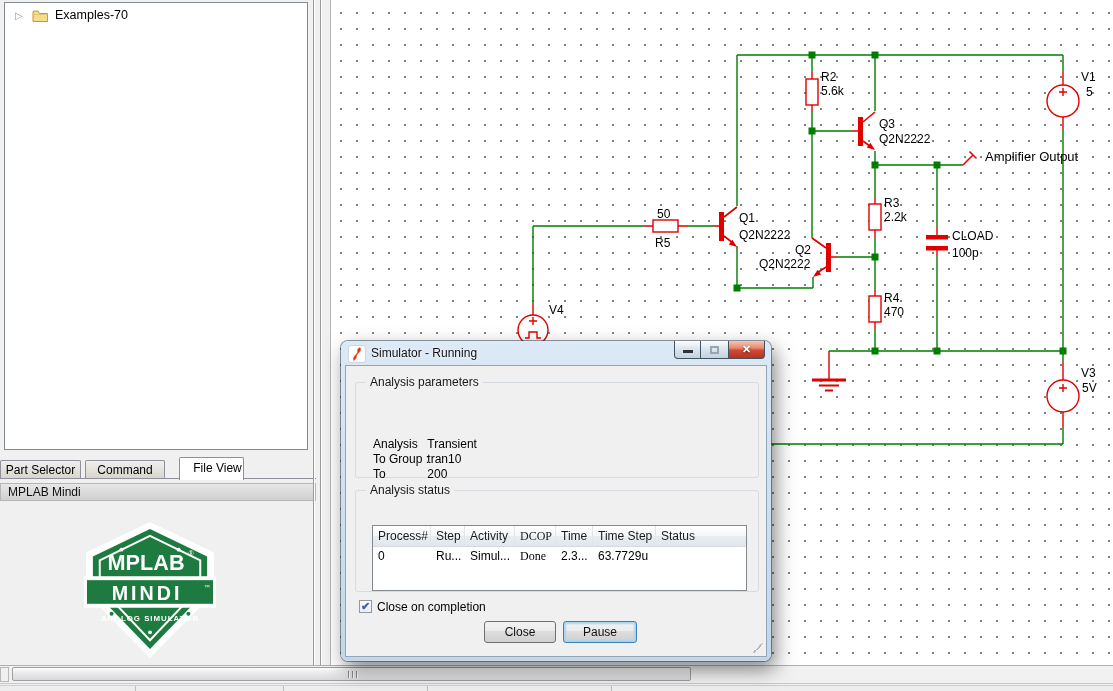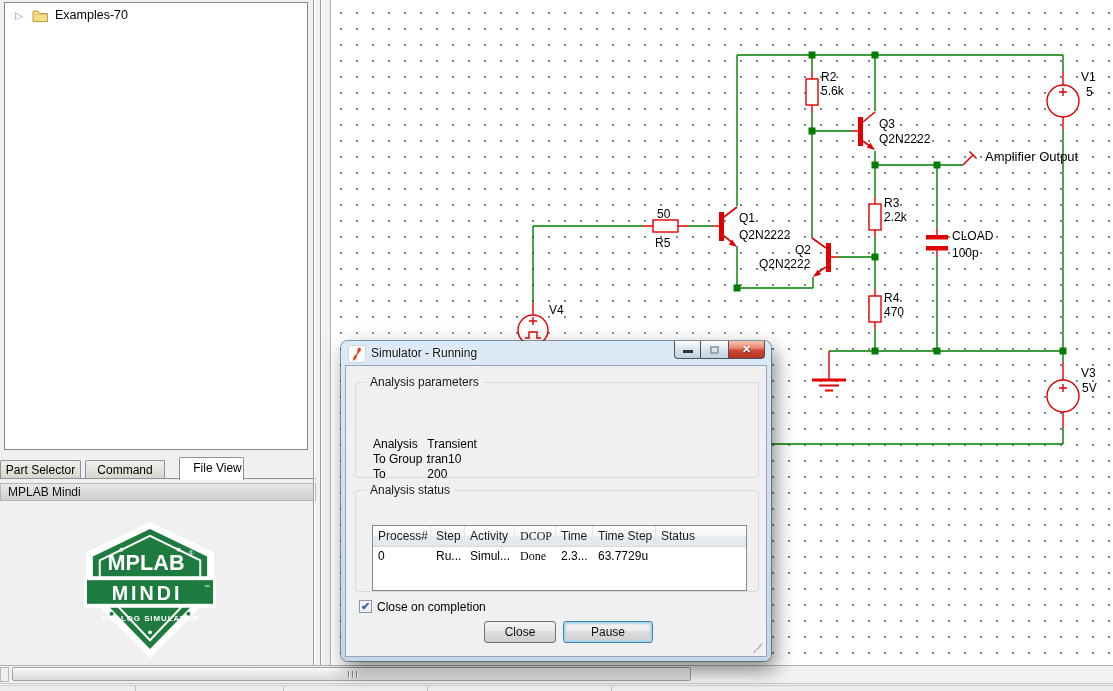--- a/index.html
+++ b/index.html
@@ -82,21 +82,21 @@
   .cw0{width:58px;} .cw1{width:34px;} .cw2{width:50px;} .cw3{width:41px;font-family:Liberation Serif, serif;} .cw4{width:37px;} .cw5{width:63px;} .cw6{width:89px; border-right:none;}
 
   #checkbox { left:13px; top:234px; width:13px; height:13px; background:linear-gradient(#fdfdfd,#e9eef2);
       border:1px solid #8a98a8; font-size:11px; line-height:11px; text-align:center; color:#3f62ad; font-weight:bold; }
   #checkbox-label { left:31px; top:234px; font-size:12px; color:#000; white-space:nowrap; }
 
   .push-btn { position:absolute; top:255px; height:22px; border:1px solid #707070; border-radius:3px;
       background:linear-gradient(#f3f3f3,#ebebeb 45%,#dedede 46%,#cfcfcf);
       font-size:12px; color:#111; text-align:center; line-height:20px; }
   #btn-close-action { left:138px; width:72px; }
-  #btn-pause { left:217px; width:90px; border-color:#3c7fb1;
+  #btn-pause { left:217px; width:74px; border-color:#3c7fb1;
       box-shadow:inset 0 0 2px 2px #a9d4f0; }
   #resize-grip { right:3px; bottom:3px; width:10px; height:10px;
       background:
        linear-gradient(135deg, transparent 45%, #aaa 45%, #aaa 55%, transparent 55%) 0 0/10px 10px no-repeat; opacity:.8; }
 
   
   #hscroll { left:0; top:665px; width:1113px; height:19px; background:#f1f1f1;
       border-top:1px solid #b0b0b0; border-bottom:1px solid #c9c9c9; }
   #hscroll-corner { left:0; top:667px; width:9px; height:15px; background:#f0f0f0; border:1px solid #b8b8b8; }
   #hscroll-thumb { left:12px; top:667px; width:679px; height:14px; border:1px solid #9aa0a6; border-radius:2px;

